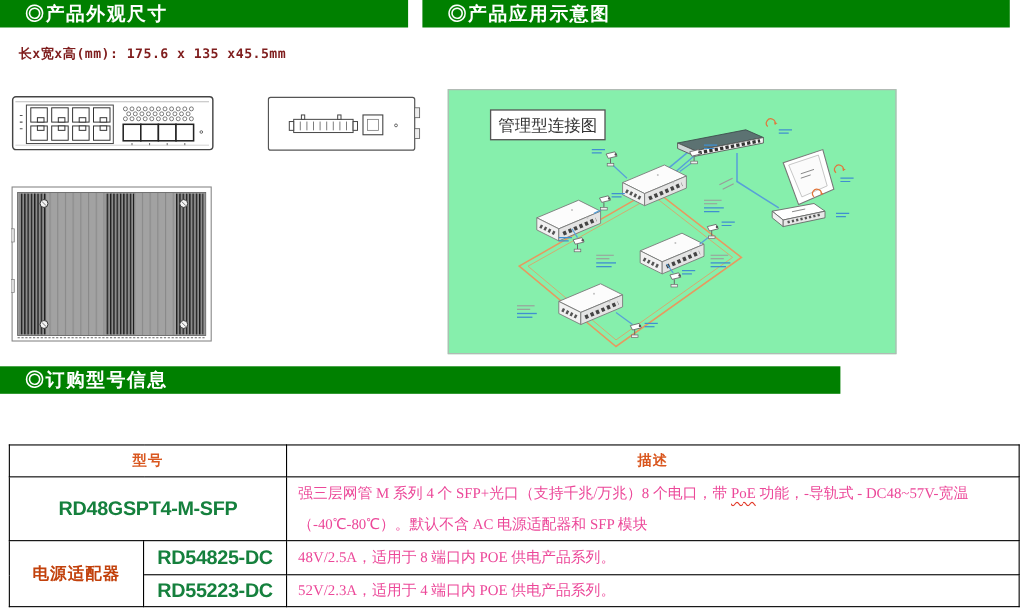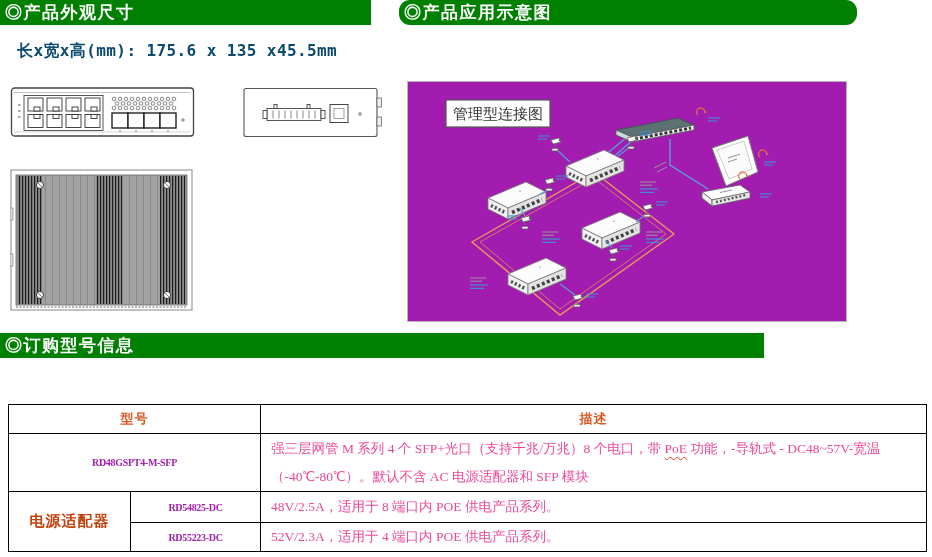--- a/index.html
+++ b/index.html
@@ -3,50 +3,50 @@
 <meta charset="utf-8">
 <style>
   * { margin:0; padding:0; box-sizing:border-box; }
   html,body { background:#fff; }
   body {
     position:relative; width:932px; height:557px; overflow:hidden;
     font-family:"Liberation Sans", sans-serif;
   }
   .greenbar {
     position:absolute; height:25px; background:#008000; color:#fff;
-    font-weight:bold; font-size:17px; line-height:25px; padding-left:5px;
+    font-weight:bold; font-size:17px; line-height:25px; padding-left:23px;
     letter-spacing:1.5px; white-space:nowrap;
   }
   #bar-appearance { left:0;   top:8;  width:371px; }
-  #bar-application{ left:399px;top:8;  width:458px;border-radius:11px; }
+  #bar-application{ left:384px;top:8;  width:534px; }
   #bar-ordering   { left:0;   top:333px; width:764px; }
   .dims {
-    position:absolute; left:17px; top:41px; font-weight:bold; font-size:16px;
-    color:#0c4a6e; letter-spacing:.4px; font-family:"DejaVu Sans Mono", monospace;
+    position:absolute; left:17px; top:41px; font-weight:bold; font-size:12px;
+    color:#7f1d1d; letter-spacing:.4px; font-family:"DejaVu Sans Mono", monospace;
   }
   .illus { position:absolute; }
   #front-view { left:10px;  top:84px; }
   #side-view  { left:243px; top:85px; }
   #top-view   { left:10px;  top:168px; }
   #diagram-box {
-    position:absolute; left:407px; top:81px; width:440px; height:241px;
-    border:1px solid #b5b5b5; background:#a21caf;
+    position:absolute; left:407px; top:81px; width:408px; height:241px;
+    border:1px solid #b5b5b5; background:#86efac;
   }
   #order-table {
     position:absolute; left:8px; top:404px; width:919px;
     border-collapse:collapse; table-layout:fixed;
   }
   #order-table th, #order-table td { border:1px solid #000; }
   #order-table th {
     color:#d9571f; font-size:13px; font-weight:bold; height:29px;
     letter-spacing:1px; text-align:center;
   }
   .model-cell {
-    font-weight:bold; font-size:10px; text-align:center; color:#a21caf;
-    font-family:Liberation Serif, serif; letter-spacing:-0.3px;
+    font-weight:bold; font-size:18px; text-align:center; color:#15803d;
+    font-family:Liberation Sans, sans-serif; letter-spacing:-0.3px;
   }
   .desc-cell {
     font-size:13.5px; color:#ec4899; padding:0 10px; line-height:28px;
     font-family:"Liberation Serif", serif;
   }
   .group-cell {
     color:#c2410c; font-weight:bold; font-size:15px; text-align:center;
     letter-spacing:1px;
   }
   .poe {

